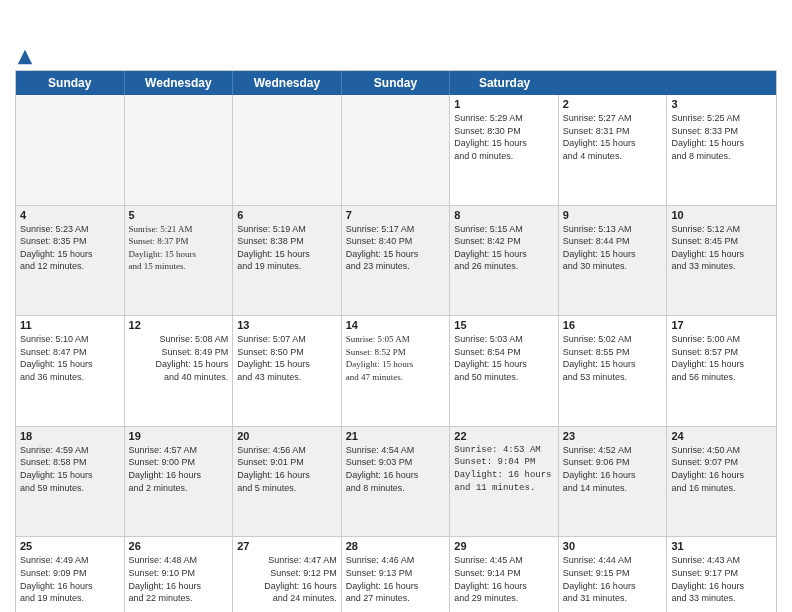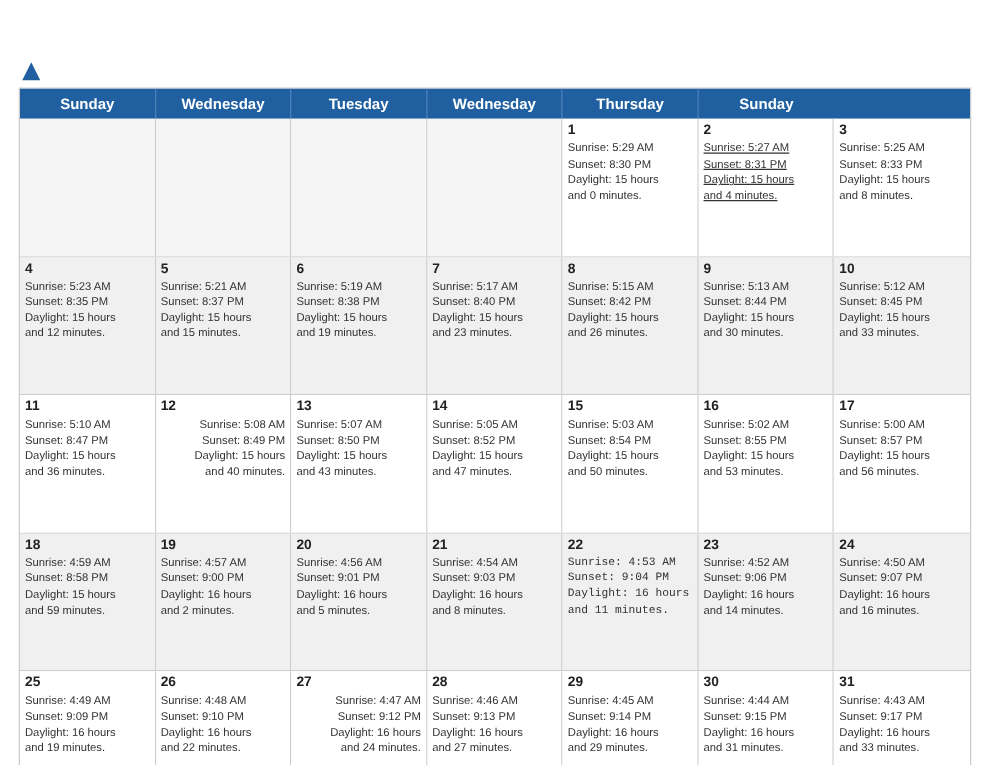--- a/index.html
+++ b/index.html
@@ -144,41 +144,40 @@
     <div class="title-section">
       <div class="main-title"></div>
       <div class="subtitle"></div>
     </div>
   </div>
 
   <div class="calendar">
     <div class="cal-header-row">
     <div class="cal-header-cell">Sunday</div>
         <div class="cal-header-cell">Wednesday</div>
-        <div class="cal-header-cell">Tuesday</div>
         <div class="cal-header-cell">Wednesday</div>
-        <div class="cal-header-cell">Thursday</div>
         <div class="cal-header-cell">Sunday</div>
+        <div class="cal-header-cell">Saturday</div>
       </div>
     <div class="cal-body">
     <div class="cal-row">
           <div class="cal-cell empty"></div>
           <div class="cal-cell empty"></div>
           <div class="cal-cell empty"></div>
           <div class="cal-cell empty"></div>
           <div class="cal-cell">
             <div class="day-number">1</div>
             <div class="day-info" style="white-space: pre-line;">Sunrise: 5:29 AM
 Sunset: 8:30 PM
 Daylight: 15 hours
 and 0 minutes.</div>
           </div>
           <div class="cal-cell">
             <div class="day-number">2</div>
-            <div class="day-info" style="white-space: pre-line; text-decoration: underline;">Sunrise: 5:27 AM
+            <div class="day-info" style="white-space: pre-line;">Sunrise: 5:27 AM
 Sunset: 8:31 PM
 Daylight: 15 hours
 and 4 minutes.</div>
           </div>
           <div class="cal-cell">
             <div class="day-number">3</div>
             <div class="day-info" style="white-space: pre-line;">Sunrise: 5:25 AM
 Sunset: 8:33 PM
 Daylight: 15 hours
 and 8 minutes.</div>
@@ -187,21 +186,21 @@
         <div class="cal-row">
           <div class="cal-cell shaded">
             <div class="day-number">4</div>
             <div class="day-info" style="white-space: pre-line;">Sunrise: 5:23 AM
 Sunset: 8:35 PM
 Daylight: 15 hours
 and 12 minutes.</div>
           </div>
           <div class="cal-cell shaded">
             <div class="day-number">5</div>
-            <div class="day-info" style="white-space: pre-line;">Sunrise: 5:21 AM
+            <div class="day-info" style="white-space: pre-line; font-family: Liberation Serif, serif;">Sunrise: 5:21 AM
 Sunset: 8:37 PM
 Daylight: 15 hours
 and 15 minutes.</div>
           </div>
           <div class="cal-cell shaded">
             <div class="day-number">6</div>
             <div class="day-info" style="white-space: pre-line;">Sunrise: 5:19 AM
 Sunset: 8:38 PM
 Daylight: 15 hours
 and 19 minutes.</div>
@@ -252,21 +251,21 @@
           </div>
           <div class="cal-cell">
             <div class="day-number">13</div>
             <div class="day-info" style="white-space: pre-line;">Sunrise: 5:07 AM
 Sunset: 8:50 PM
 Daylight: 15 hours
 and 43 minutes.</div>
           </div>
           <div class="cal-cell">
             <div class="day-number">14</div>
-            <div class="day-info" style="white-space: pre-line;">Sunrise: 5:05 AM
+            <div class="day-info" style="white-space: pre-line; font-family: Liberation Serif, serif;">Sunrise: 5:05 AM
 Sunset: 8:52 PM
 Daylight: 15 hours
 and 47 minutes.</div>
           </div>
           <div class="cal-cell">
             <div class="day-number">15</div>
             <div class="day-info" style="white-space: pre-line;">Sunrise: 5:03 AM
 Sunset: 8:54 PM
 Daylight: 15 hours
 and 50 minutes.</div>

